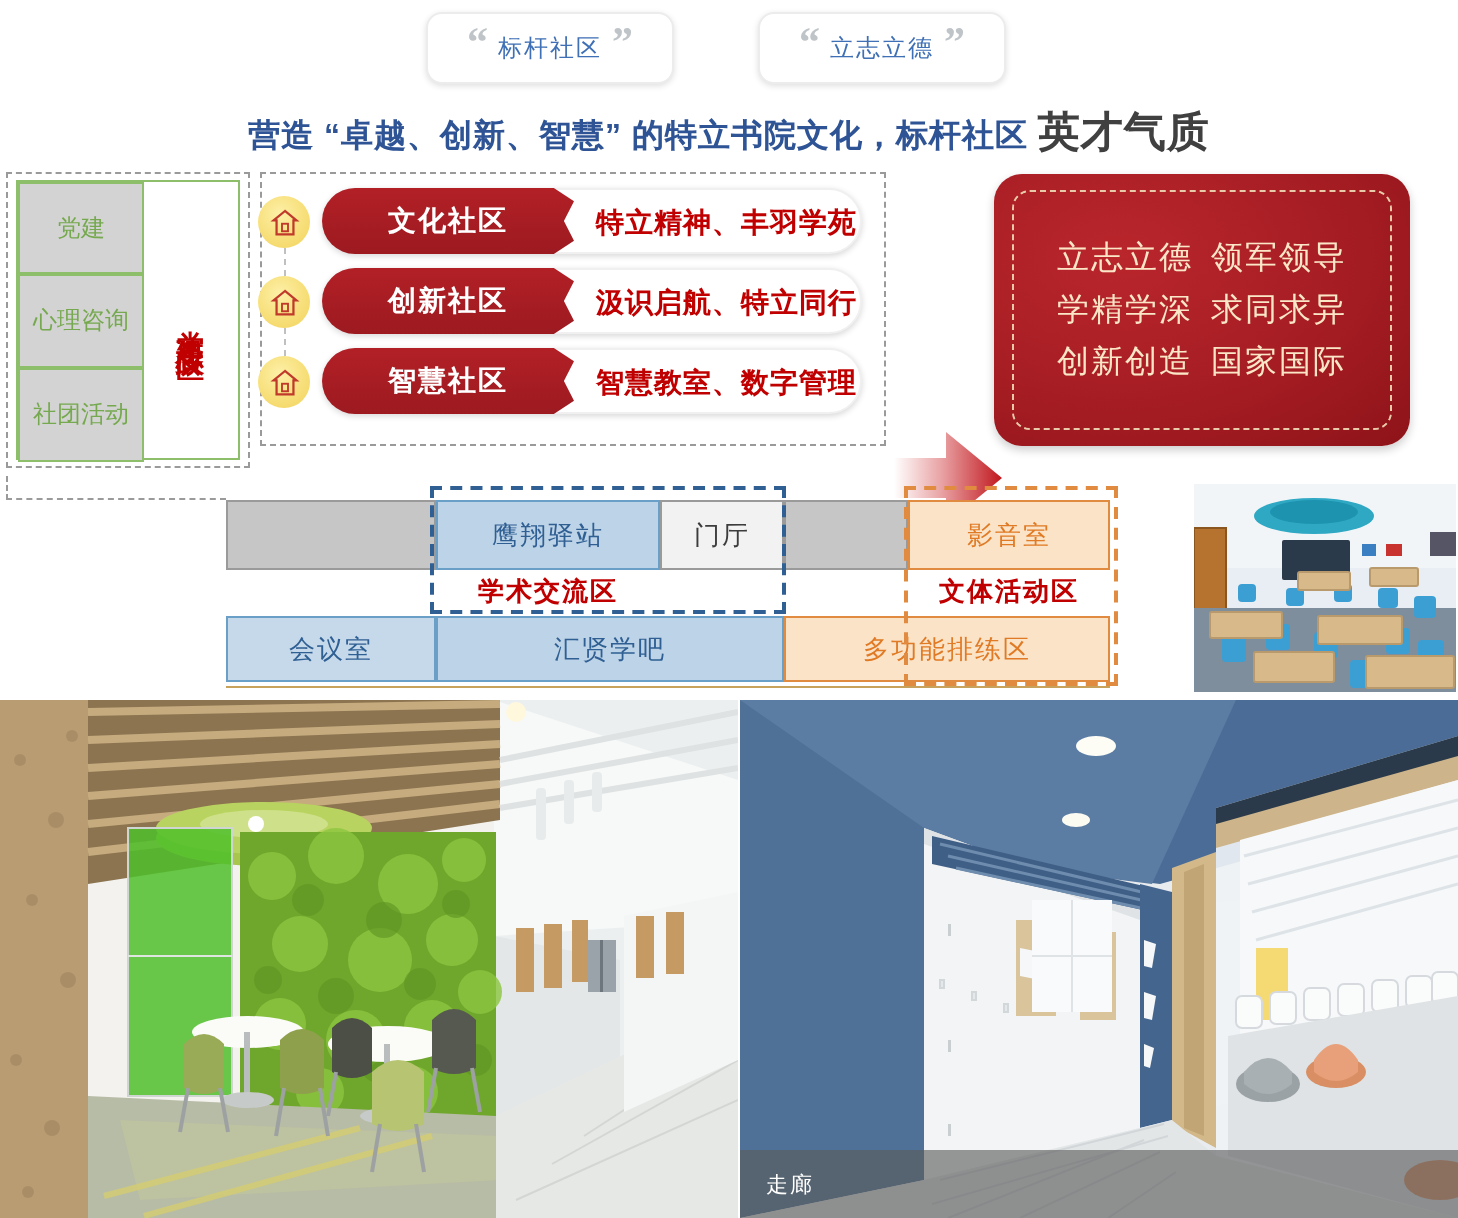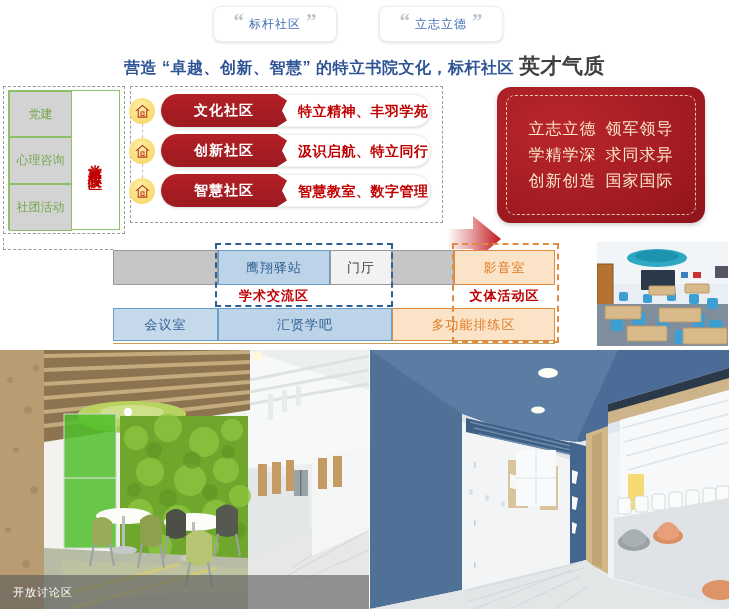--- a/index.html
+++ b/index.html
@@ -467,21 +467,20 @@
         <circle cx="10" cy="30" r="3" fill="#8d7350"></circle>
           <circle cx="28" cy="60" r="4" fill="#8d7350"></circle>
         <circle cx="16" cy="100" r="3" fill="#8d7350"></circle>
           <circle cx="34" cy="140" r="4" fill="#8d7350"></circle>
         <circle cx="8" cy="180" r="3" fill="#8d7350"></circle>
           <circle cx="26" cy="214" r="4" fill="#8d7350"></circle>
         <circle cx="14" cy="246" r="3" fill="#8d7350"></circle>
           <circle cx="36" cy="18" r="3" fill="#8d7350"></circle>
       </g>
     </svg>
-    <div class="cap">开放讨论区</div>
   </div>
 
   <div id="gap-strip"></div>
 
   <div id="photo-right">
     <svg width="359" height="259" viewBox="0 0 359 259" preserveAspectRatio="none">
       <rect width="359" height="259" fill="#e9ecee"></rect>
 
       <polygon points="0,0 359,0 359,50 210,92 0,66" fill="#4a6c96"></polygon>
       <polygon points="0,0 248,0 206,92 0,66" fill="#5b7ca3"></polygon>
@@ -566,15 +565,16 @@
 
       <g fill="#e4e8ea" stroke="#d2d7da">
         <rect x="100" y="140" width="2" height="4"></rect>
           <rect x="116" y="146" width="2" height="4"></rect>
         <rect x="132" y="152" width="2" height="4"></rect>
       </g>
       <rect x="104" y="112" width="1.5" height="6" fill="#c9ced1"></rect>
       <rect x="104" y="170" width="1.5" height="6" fill="#c9ced1"></rect>
       <rect x="104" y="212" width="1.5" height="6" fill="#c9ced1"></rect>
     </svg>
+    <div class="cap">走廊</div>
   </div>
 
 </div>
 
 </body></html>

